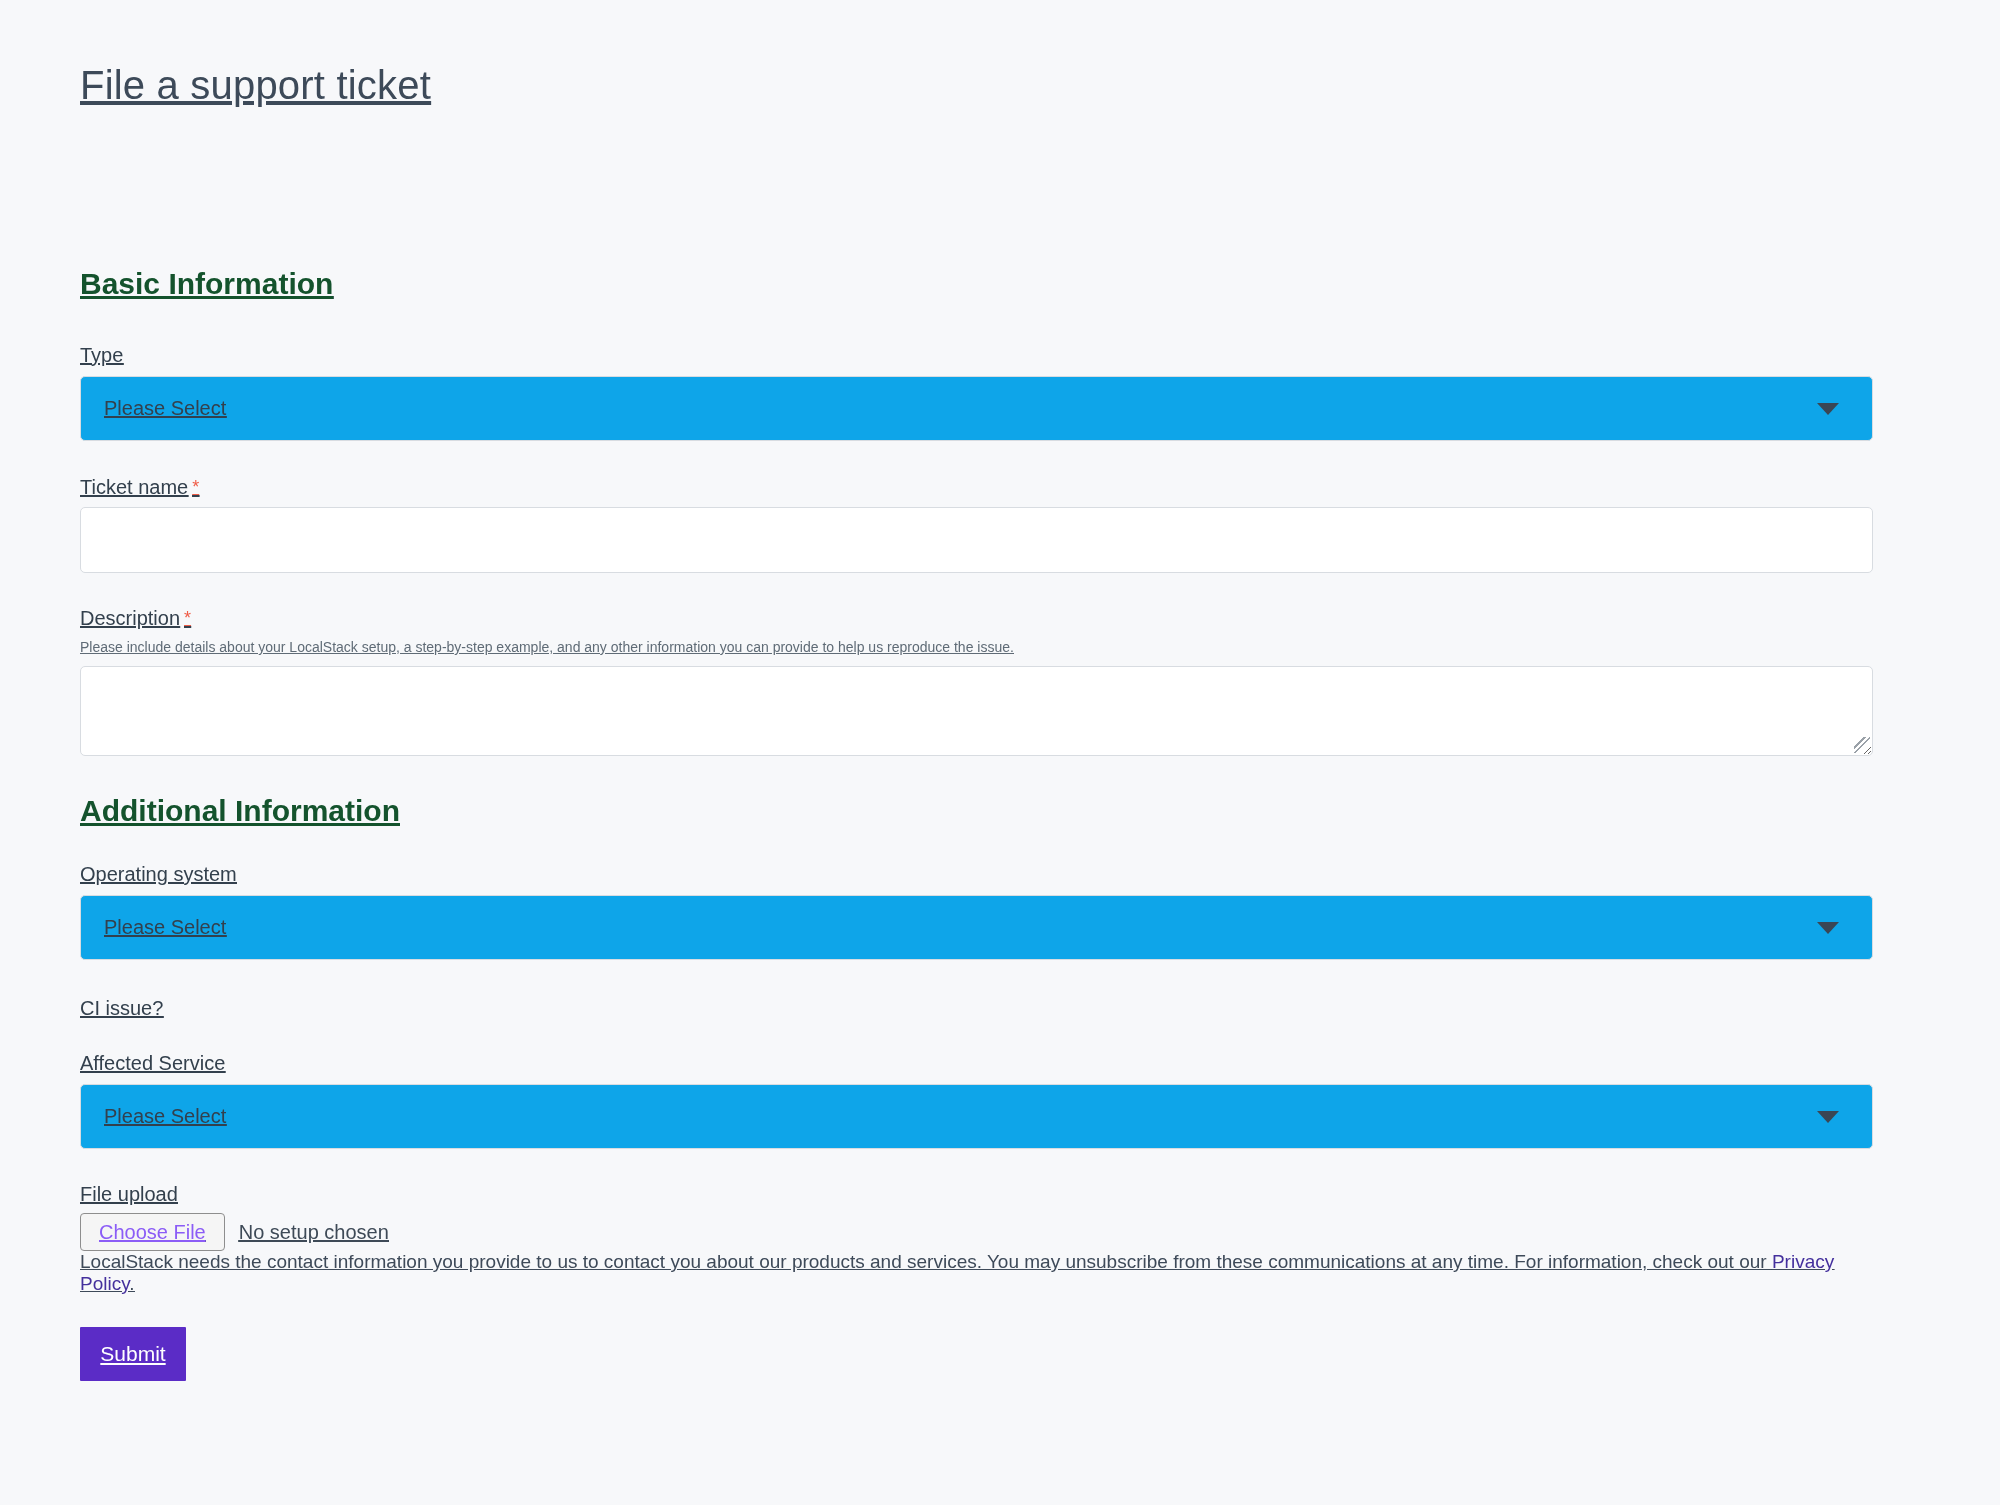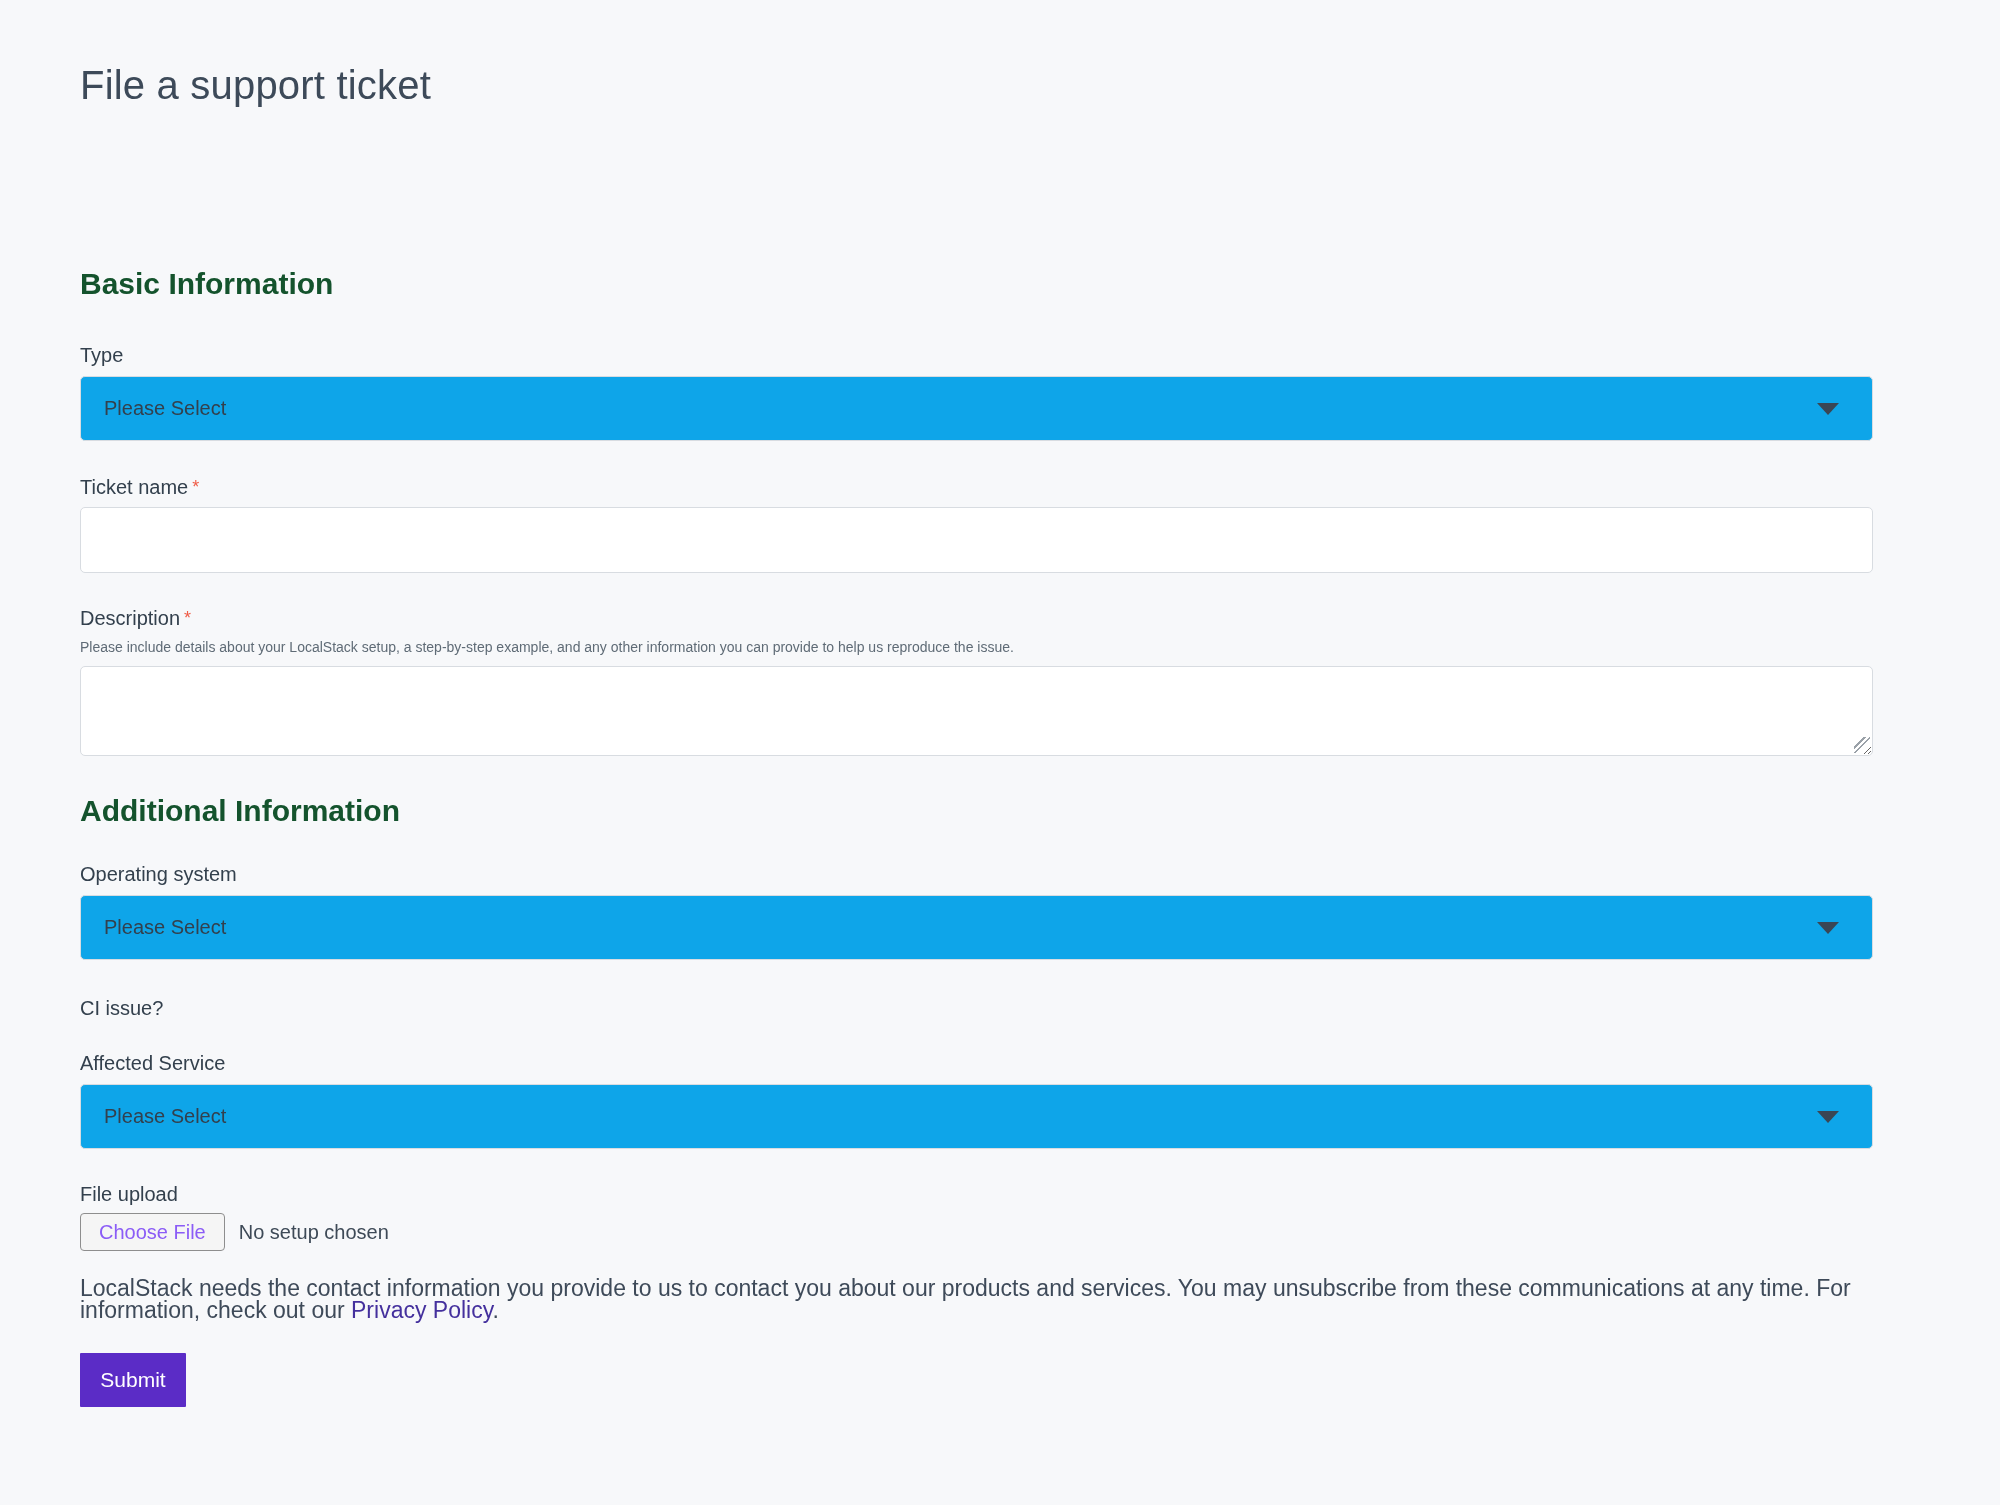--- a/index.html
+++ b/index.html
@@ -1,15 +1,15 @@
 <!DOCTYPE html>
 <html><head>
 <meta charset="utf-8">
 <style>
-  * { box-sizing: border-box; margin: 0; padding: 0; }
+  * { box-sizing: border-box; margin: 0; padding: 0; text-decoration: underline; }
   html, body {
     width: 2000px; height: 1505px;
     background: #f7f8fa;
     font-family: "Liberation Sans", sans-serif;
     color: #33404d;
     overflow: hidden;
   }
   .container {
     margin-left: 80px;
     width: 1793px;
@@ -137,22 +137,21 @@
     font-size: 20px;
     color: #8b5cf6;
     cursor: pointer;
   }
   .file-status {
     margin-left: 14px;
     font-size: 20px;
     color: #3e4a57;
   }
   .privacy {
-    margin-top: 26px;
-    font-size: 23px;
+    font-size: 19px;
     line-height: 22px;
     color: #3e4a59;
   }
   .privacy a {
     color: #44309d;
     text-decoration: none;
     cursor: pointer;
   }
   .submit-btn {
     margin-top: 32px;

